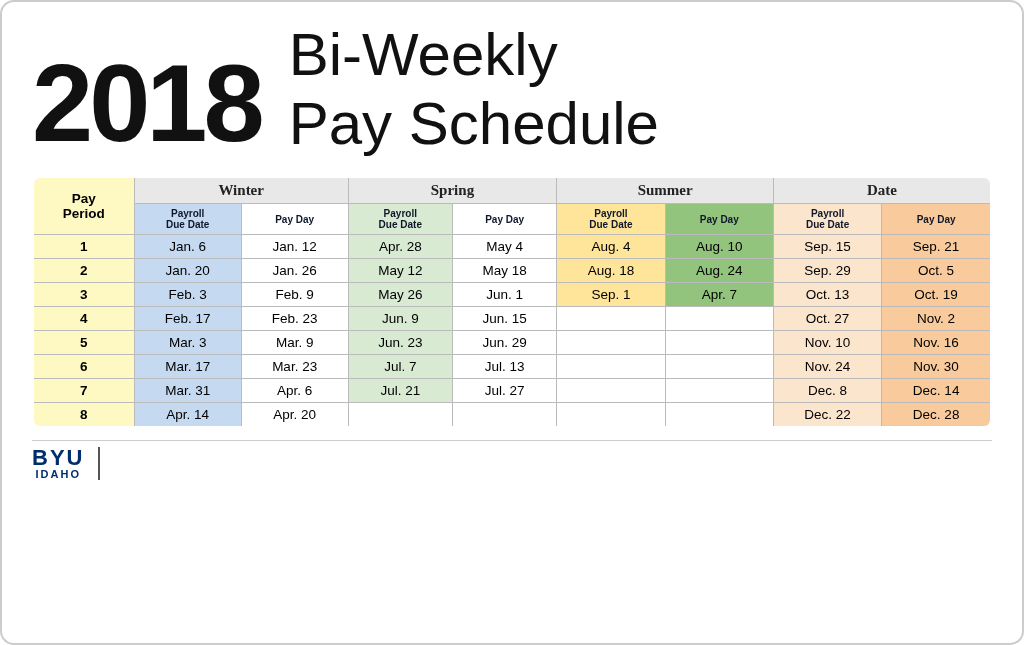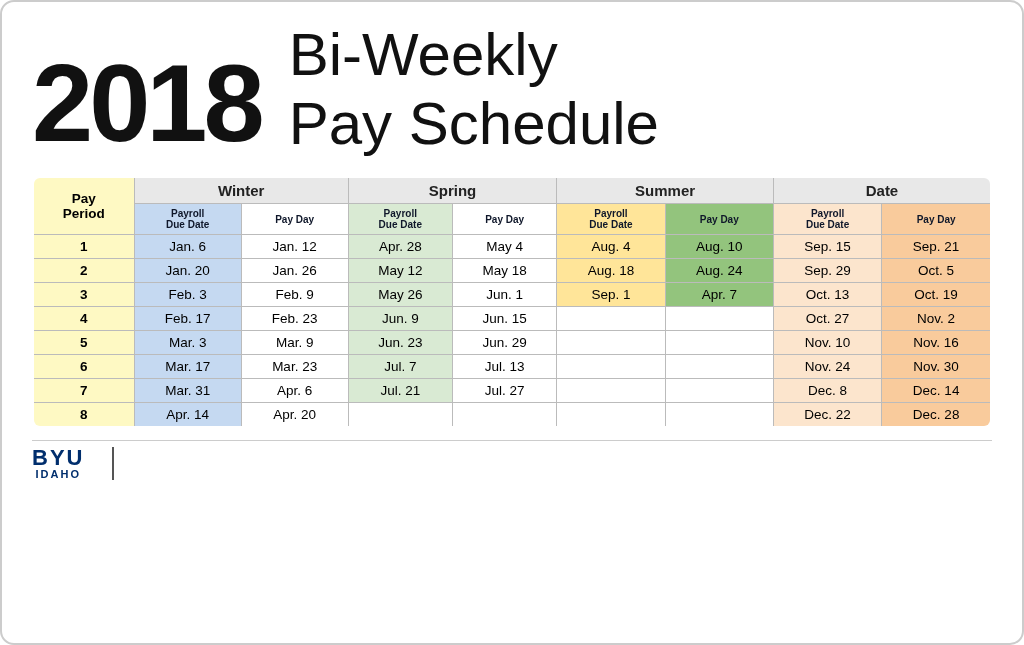--- a/index.html
+++ b/index.html
@@ -57,20 +57,21 @@
       padding: 4px 7px;
       text-align: center;
       vertical-align: middle;
     }
 
     .season-header {
       background: #e8e8e8;
       font-size: 15px;
       font-weight: 600;
       color: #222;
+      font-family: Liberation Serif, serif;
     }
 
     .col-header {
       background: #f0f0f0;
       font-weight: 700;
       font-size: 10px;
       color: #0f172a;
     }
 
     .pay-period-col {
@@ -106,21 +107,21 @@
       padding-top: 6px;
       border-top: 1px solid #ccc;
     }
 
     .byu-logo {
       display: flex;
       flex-direction: column;
       align-items: center;
       margin-right: 14px;
       border-right: 2px solid #555;
-      padding-right: 28px;
+      padding-right: 14px;
     }
 
     .byu-text {
       font-size: 22px;
       font-weight: 900;
       color: #002e6d;
       letter-spacing: 2px;
       line-height: 1;
     }
 

